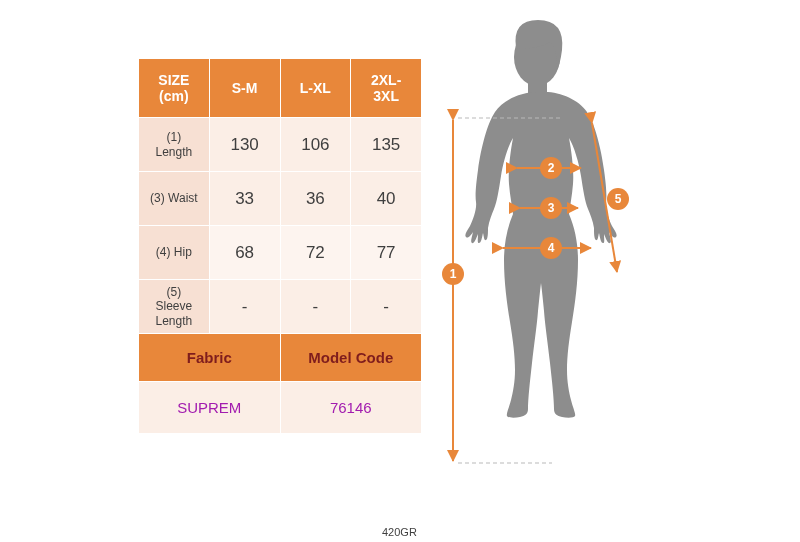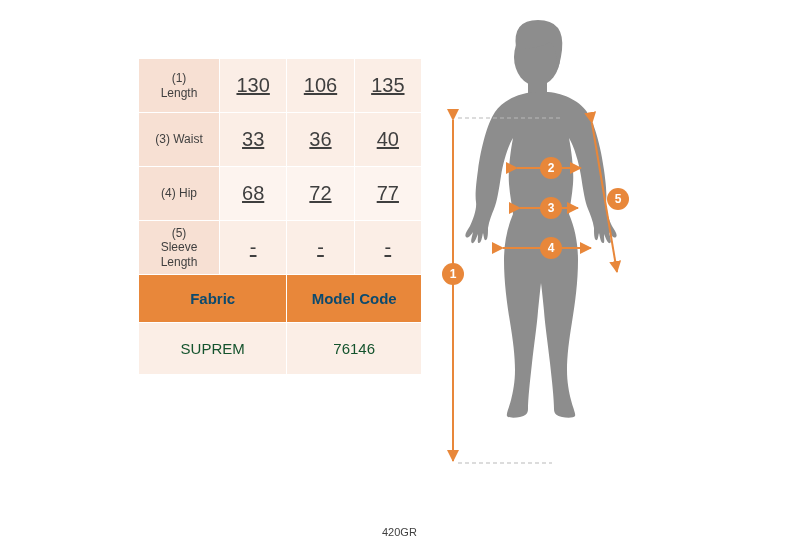--- a/index.html
+++ b/index.html
@@ -49,40 +49,39 @@
     color: #3f3f3f;
     font-size: 12px;
     font-weight: normal;
     width: 76px;
     line-height: 1.2;
     padding: 4px 2px;
   }
   .val-cell {
     background: #fbeee6;
     color: #3f3f3f;
-    font-size: 20px;
+    font-size: 17px;
     height: 51px;
-    text-decoration: underline;
   }
   .row-length .val-cell  { background:#fbeee6; }
   .row-breast .val-cell  { background:#fdf4ef; }
   .row-waist  .val-cell  { background:#fbeee6;margin-left:42px; }
   .row-hip    .val-cell  { background:#fdf4ef; }
   .row-sleeve .val-cell  { background:#fbeee6; }
   .row-sleeve .lbl-cell  { background:#f7e0d3; }
   .footer-hdr {
     background: #e8873a;
-    color: #0c4a6e;
+    color: #7f1d1d;
     font-size: 15px;
     font-weight: bold;
     height: 45px;
   }
   .footer-val {
     background: #fbeee6;
-    color: #14532d;
+    color: #a21caf;
     font-size: 15px;
     height: 49px;
   }
 
   
   .figure-area {
     position: absolute;
     left: 440px;
     top: 20px;
     width: 340px;
@@ -125,20 +124,32 @@
     margin-top: 18px;
   }
 </style>
 </head>
 <body>
 
 <div class="page">
 
   <table class="size-table">
     <tbody>
+      <tr>
+        <th class="hdr-cell lbl-col">
+          <div>SIZE</div>
+          <div>(cm)</div>
+        </th>
+        <th class="hdr-cell">S-M</th>
+        <th class="hdr-cell">L-XL</th>
+        <th class="hdr-cell">
+          <div>2XL-</div>
+          <div>3XL</div>
+        </th>
+      </tr>
 
       <tr class="row-length">
         <td class="lbl-cell">
           <div>(1)</div>
           <div>Length</div>
         </td>
         <td class="val-cell">130</td>
         <td class="val-cell">106</td>
         <td class="val-cell">135</td>
       </tr>

